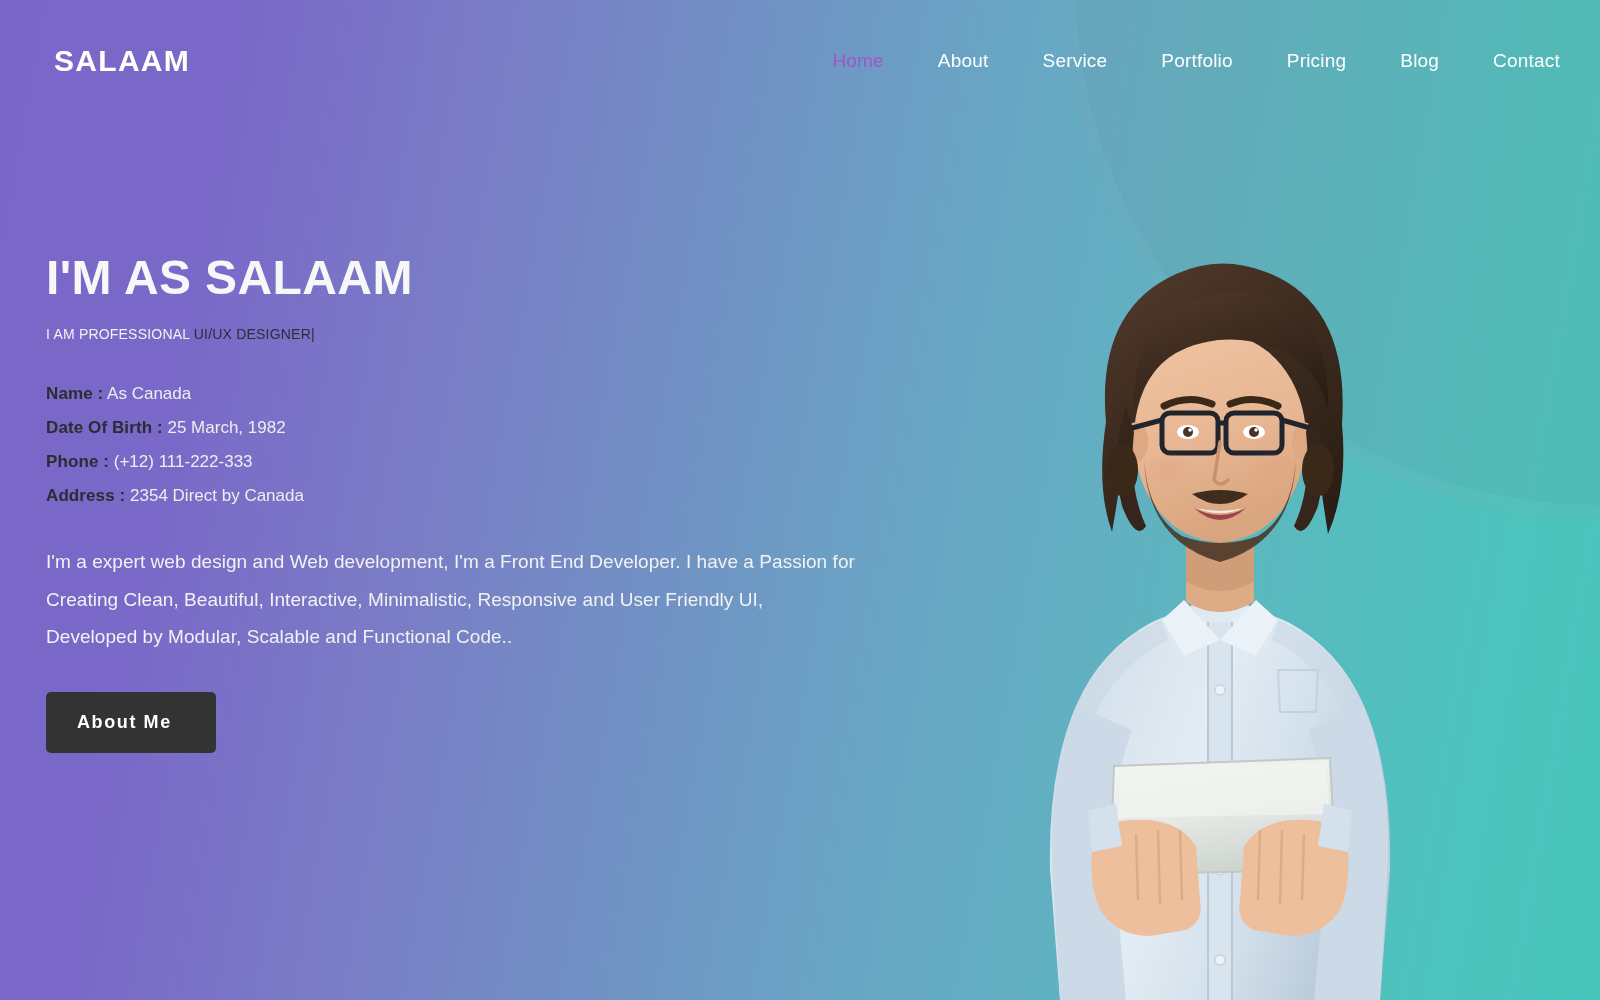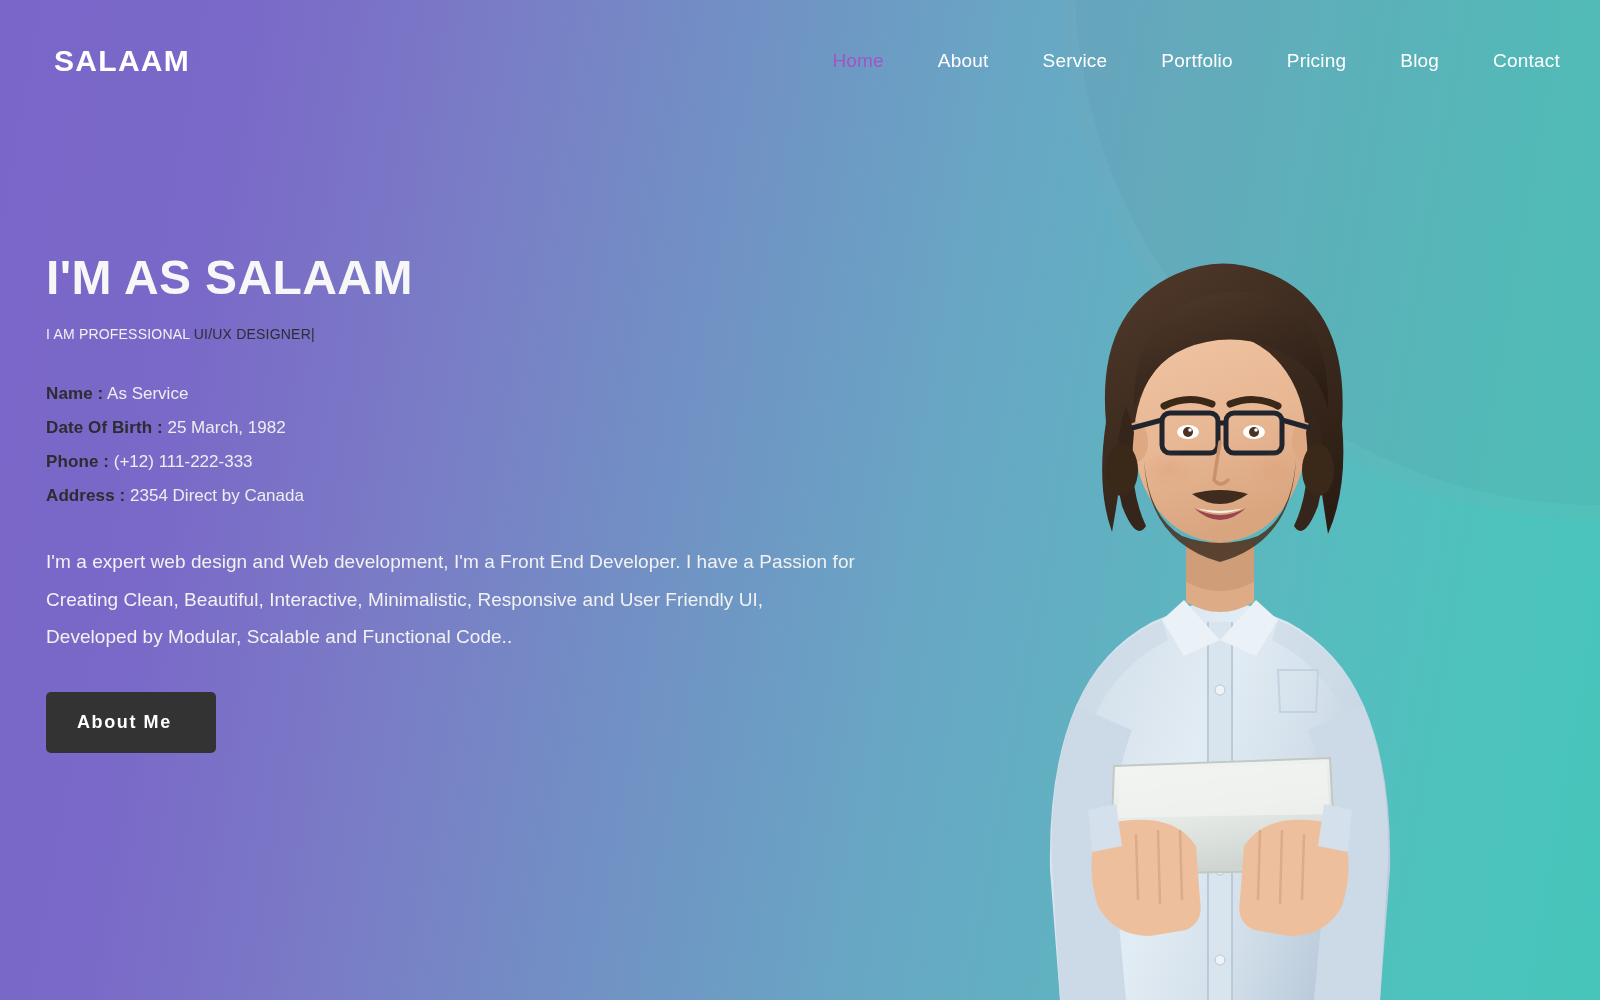--- a/index.html
+++ b/index.html
@@ -308,21 +308,21 @@
 
     <h1 class="hero-title">I'M AS SALAAM</h1>
 
     <div class="hero-sub">
       <span>I AM PROFESSIONAL </span><span class="typed-text">UI/UX DESIGNER</span><span class="typed-cursor">|</span>
     </div>
 
     <ul class="info-list" style="list-style:none;">
       <li class="info-row">
         <span class="info-label">Name :</span>
-        <span class="info-value">As Service</span>
+        <span class="info-value">As Canada</span>
       </li>
       <li class="info-row">
         <span class="info-label">Date Of Birth :</span>
         <span class="info-value">25 March, 1982</span>
       </li>
       <li class="info-row">
         <span class="info-label">Phone :</span>
         <span class="info-value">(+12) 111-222-333</span>
       </li>
       <li class="info-row">

